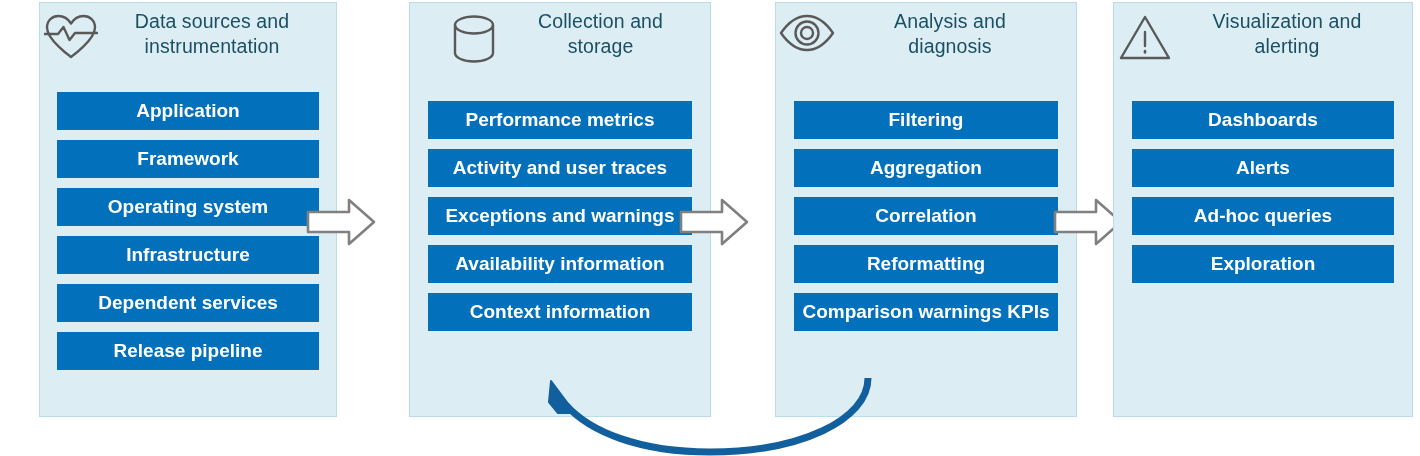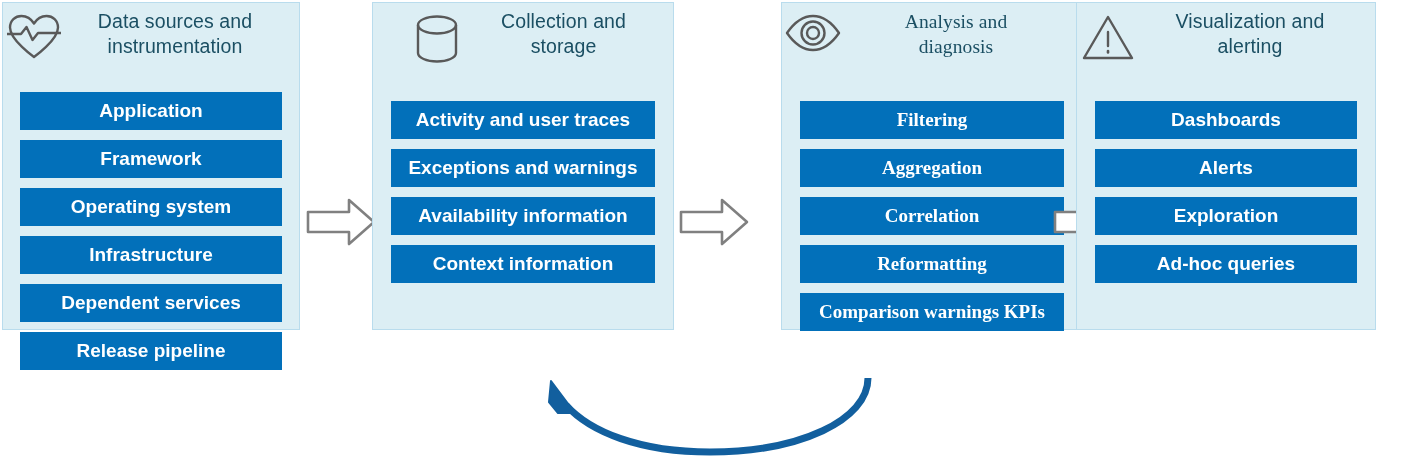--- a/index.html
+++ b/index.html
@@ -18,24 +18,25 @@
   #diagram {
     position: relative;
     width: 1420px;
     height: 456px;
   }
 
   
   .panel {
     position: absolute;
     top: 2px;
-    height: 328px;
+    height: 415px;
     background: #dceef4;
     border: 1px solid #b9dced;
     box-sizing: border-box;
+    margin-left: 37px;
   }
   .panel-head {
     position: relative;
     height: 72px;
     display: flex;
     align-items: flex-start;
     padding-top: 6px;
     box-sizing: border-box;
   }
   .panel-icon {
@@ -143,34 +144,35 @@
       <div class="panel-icon">
         <svg width="46" height="52" viewBox="0 0 46 52">
           <ellipse cx="23" cy="12" rx="19" ry="8.5" fill="none" stroke="#595959" stroke-width="2.4"></ellipse>
           <path d="M4 12 L4 40 C4 44.7 12.5 48.5 23 48.5 C33.5 48.5 42 44.7 42 40 L42 12" fill="none" stroke="#595959" stroke-width="2.4"></path>
         </svg>
       </div>
       <div class="panel-title">Collection and
 storage</div>
     </div>
     <div class="panel-body wide">
+      <div class="item">Performance metrics</div>
       <div class="item">Activity and user traces</div>
       <div class="item">Exceptions and warnings</div>
       <div class="item">Availability information</div>
       <div class="item">Context information</div>
     </div>
   </div>
 
   <div class="connector" style="left:678px;">
     <svg width="72" height="52" viewBox="0 0 72 52">
       <path d="M3 16 L44 16 L44 4 L69 26 L44 48 L44 36 L3 36 Z" fill="#ffffff" stroke="#808080" stroke-width="2.6" stroke-linejoin="round"></path>
     </svg>
   </div>
 
-  <div class="panel" id="panel-3" style="left:781px; width:302px;font-family:Liberation Serif, serif;">
+  <div class="panel" id="panel-3" style="left:738px; width:302px;">
     <div class="panel-head">
       <div class="panel-icon">
         <svg width="58" height="40" viewBox="0 0 58 40">
           <path d="M3 20 C12 7 22 3 29 3 C36 3 46 7 55 20 C46 33 36 37 29 37 C22 37 12 33 3 20 Z" fill="none" stroke="#595959" stroke-width="2.4" stroke-linejoin="round"></path>
           <circle cx="29" cy="20" r="11.5" fill="none" stroke="#595959" stroke-width="2.4"></circle>
           <circle cx="29" cy="20" r="6" fill="none" stroke="#595959" stroke-width="2.4"></circle>
         </svg>
       </div>
       <div class="panel-title">Analysis and
 diagnosis</div>
@@ -198,22 +200,22 @@
           <line x1="27" y1="19" x2="27" y2="33" stroke="#595959" stroke-width="2.4" stroke-linecap="round"></line>
           <line x1="27" y1="38" x2="27" y2="39.5" stroke="#595959" stroke-width="2.6" stroke-linecap="round"></line>
         </svg>
       </div>
       <div class="panel-title">Visualization and
 alerting</div>
     </div>
     <div class="panel-body wide">
       <div class="item">Dashboards</div>
       <div class="item">Alerts</div>
+      <div class="item">Ad-hoc queries</div>
       <div class="item">Exploration</div>
-      <div class="item">Ad-hoc queries</div>
     </div>
   </div>
 
   <svg id="feedback-loop" viewBox="0 0 1420 456">
     <path d="M868 378 C868 420 800 452 710 452 C640 452 590 432 566 405" fill="none" stroke="#125f9e" stroke-width="7" stroke-linecap="butt"></path>
     <path d="M551 381 L575 413 L558 413 L549 402 Z" fill="#125f9e" stroke="#125f9e" stroke-width="2" stroke-linejoin="round"></path>
   </svg>
 
 </div>
 

